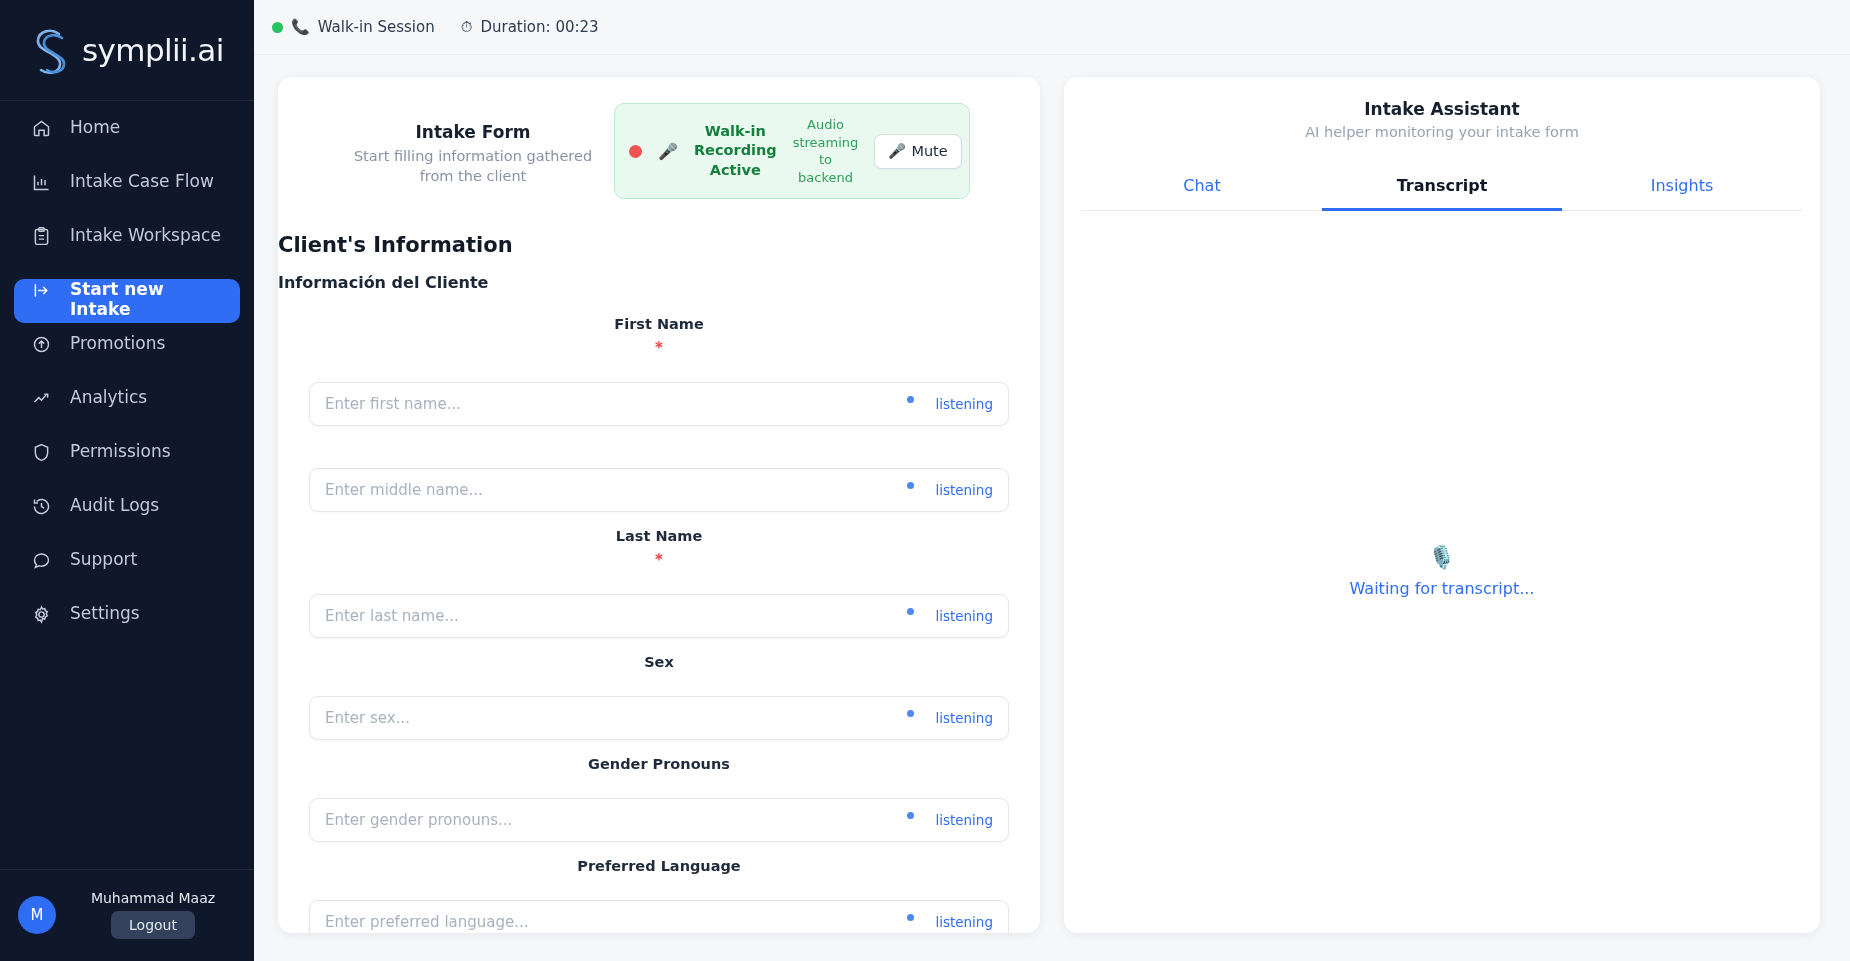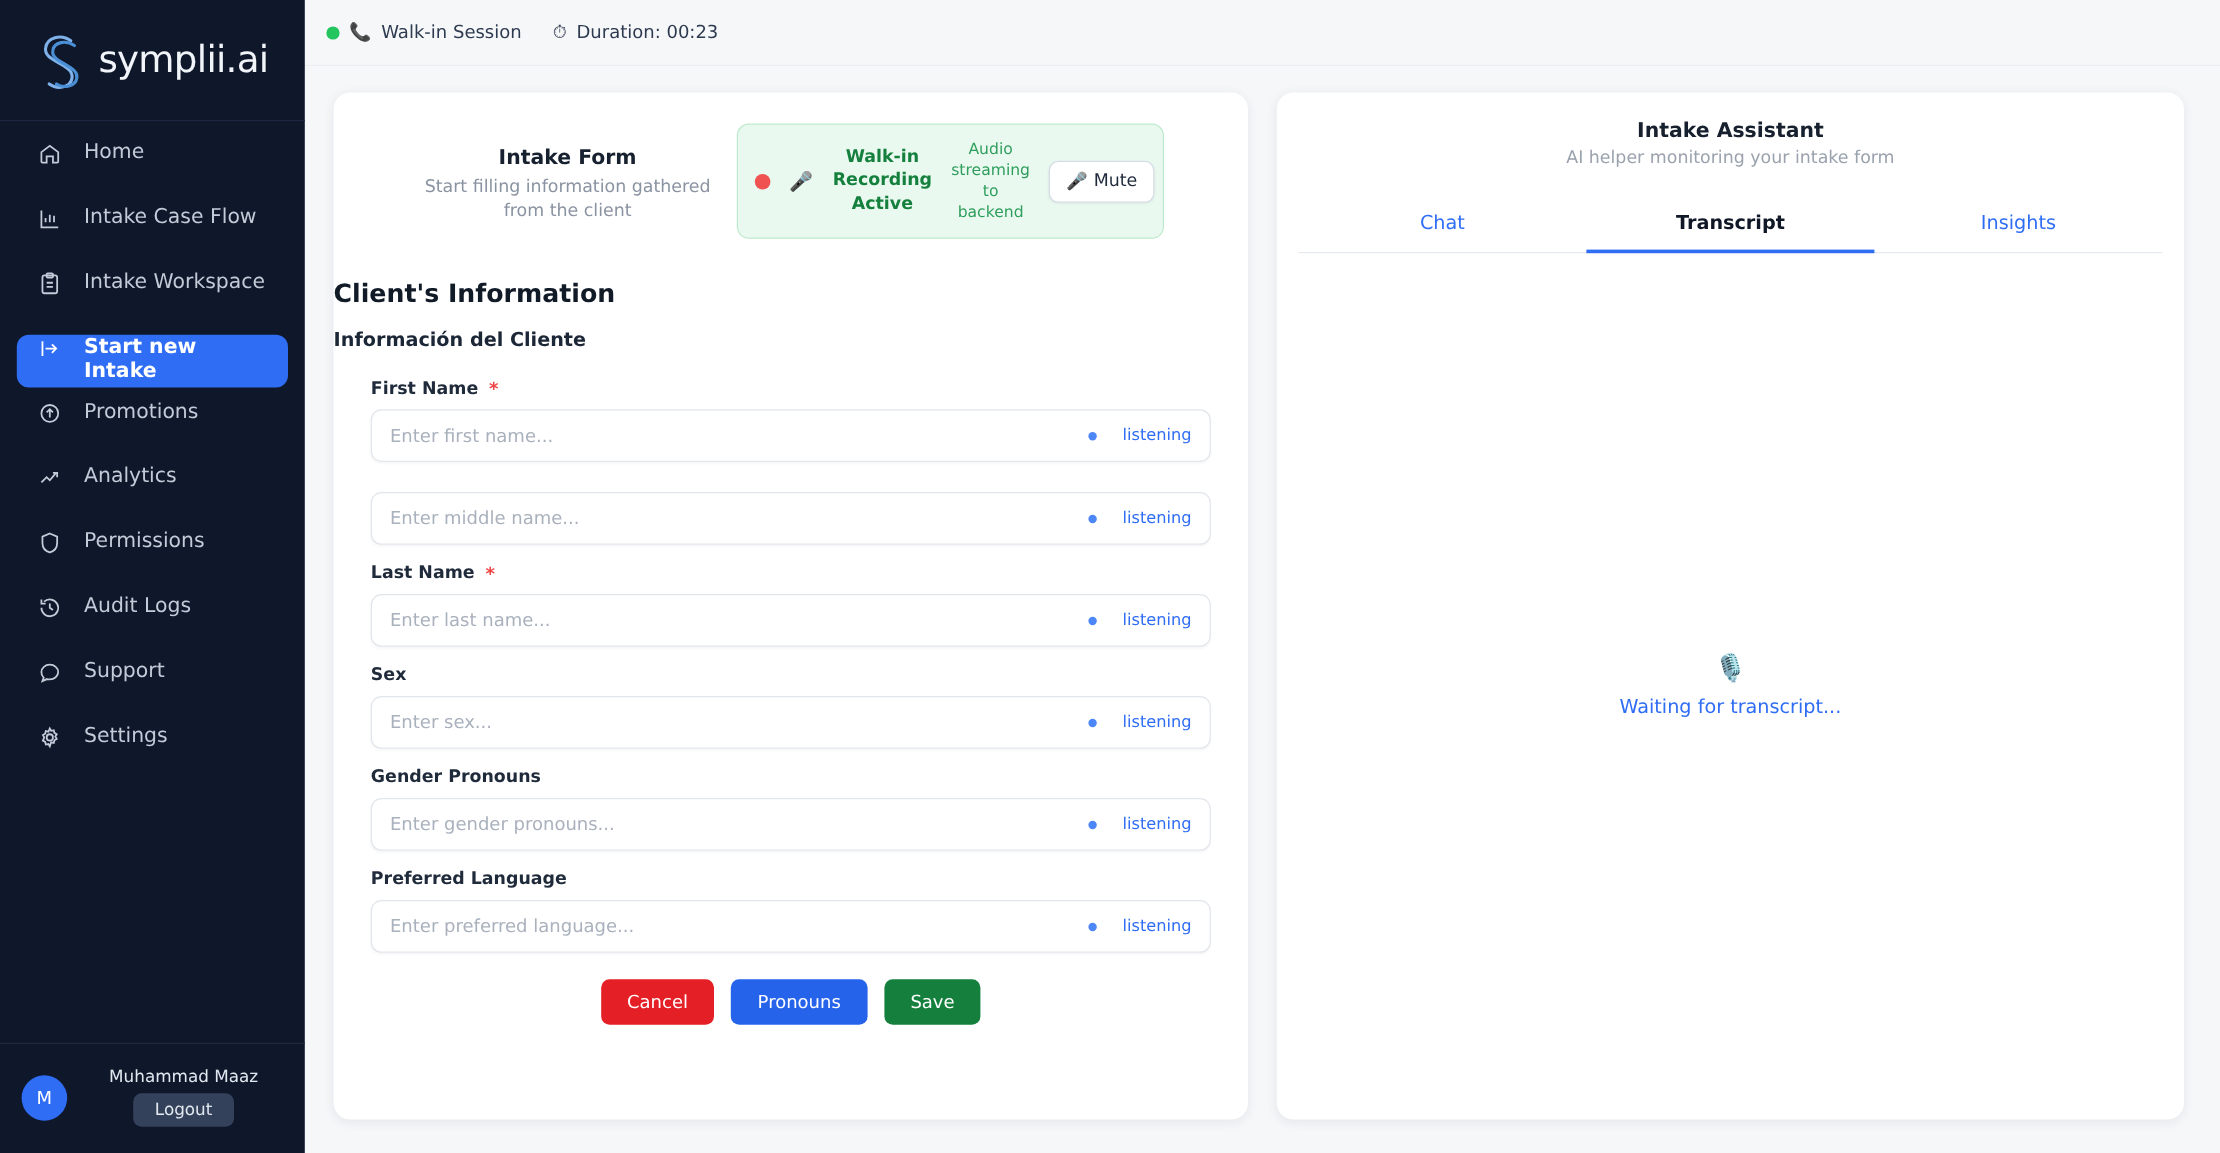--- a/index.html
+++ b/index.html
@@ -138,39 +138,39 @@
   .sec-subtitle { font-size: 16px; font-weight: 700; color: #1b2636; margin-top: 16px; }
 
   .form-body {
     padding: 18px 31px 0 31px;
     display: flex; flex-direction: column;
     flex: 1 1 auto;
     min-height: 0;
   }
   .field { margin-top: 16px; }
   .field:first-child { margin-top: 6px; }
-  .field-label { font-size: 14.5px; color: #1f2a3a; font-weight: 700; display: flex; align-items: center; gap: 9px; }
+  .field-label { font-size: 14.5px; color: #1f2a3a; font-weight: 700; display: flex; align-items: center; gap: 9px; flex-direction: column; }
   .req-star { color: #ef4444; font-size: 15px; line-height: 1; }
   .input-shell {
-    margin-top: 9px;
+    margin-top: 26px;
     height: 44px;
     border: 1px solid #e2e6eb;
     border-radius: 9px;
     background: #fff;
     display: flex; align-items: center;
     padding: 0 15px;
     box-shadow: 0 1px 2px rgba(15,23,42,0.03);
   }
   .input-shell input {
     flex: 1 1 auto; border: none; outline: none;
     font-size: 15px; color: #1f2a3a;
     font-family: inherit; background: transparent;
   }
   .input-shell input::placeholder { color: #a9b1bd; }
-  .listen-tag { display: flex; align-items: center; gap: 21px; font-size: 13.5px; color: #2f6df5; flex: 0 0 auto; }
+  .listen-tag { display: flex; align-items: flex-start; gap: 21px; font-size: 13.5px; color: #2f6df5; flex: 0 0 auto; }
   .listen-dot { width: 7px; height: 7px; border-radius: 50%; background: #4d86f7; }
 
   .form-actions {
     display: flex; justify-content: center; gap: 14px;
     padding: 22px 0 26px 0;
   }
   .btn { border: none; border-radius: 7px; padding: 10px 22px; font-size: 15px; color: #fff; cursor: pointer; font-family: inherit; }
   .btn-cancel { background: #e41f25; }
   .btn-validate { background: #2563eb; }
   .btn-save { background: #15803d; }

